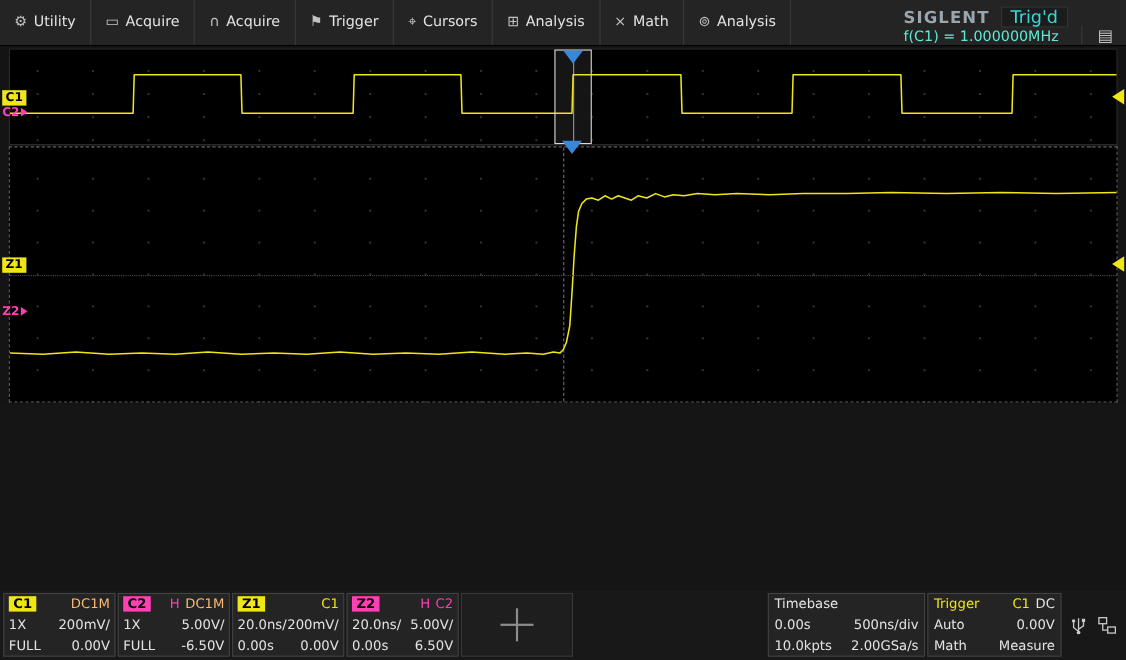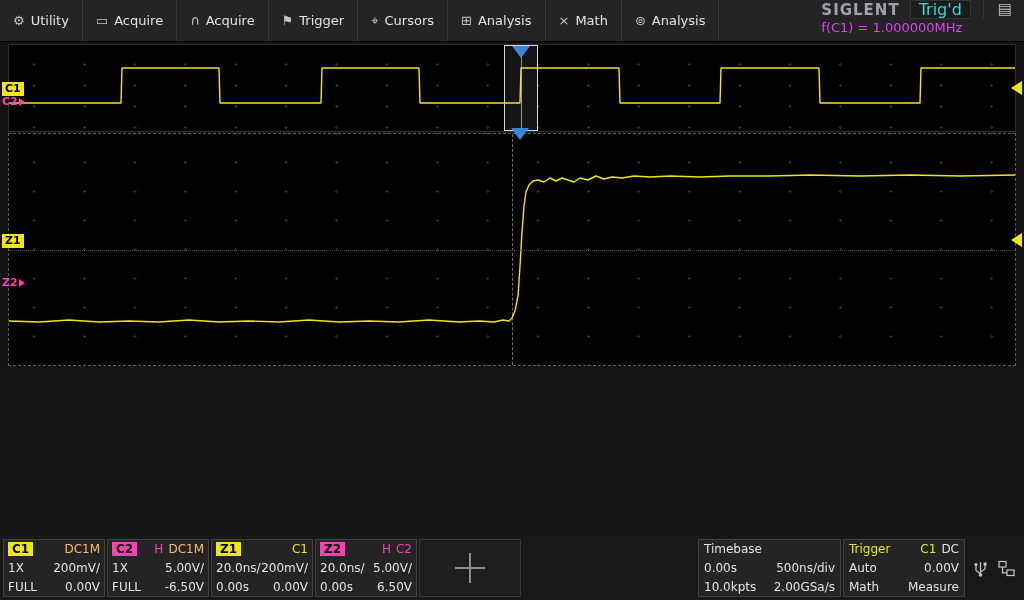--- a/index.html
+++ b/index.html
@@ -8,26 +8,26 @@
     width:1024px; height:600px; position:relative; overflow:hidden;
     background:#141414; font-family:"DejaVu Sans", sans-serif; color:#ddd;
     -webkit-user-select:none; user-select:none;
   }
   
   .menubar { position:absolute; left:0; top:0; width:1024px; height:42px;
     background:#242424; display:flex; align-items:stretch; border-bottom:1px solid #000; }
   .menu-item { display:flex; align-items:center; gap:6px; padding:0 13px;
     border-right:1px solid #3a3a3a; font-size:13px; color:#e3e3e3; cursor:default; }
   .micon { font-size:13px; color:#c3c3c3; }
-  .menu-right { margin-left:auto; display:flex; align-items:flex-start; }
+  .menu-right { margin-left:auto; display:flex; align-items:flex-end; }
   .status-col { display:flex; flex-direction:column; justify-content:center; padding:0 12px; gap:1px; }
   .status-row1 { display:flex; align-items:center; gap:10px; }
   .brand { color:#9aa5ae; font-weight:bold; font-size:15px; letter-spacing:1px; }
   .trigd { color:#35d8d8; font-size:16px; background:#1c1c1c; border:1px solid #343434; padding:0 8px; line-height:17px; }
-  .freq { color:#d946ef; font-size:13px; }
+  .freq { color:#5eead4; font-size:13px; }
   .sys { display:flex; align-items:center; gap:7px; padding:0 12px 0 14px;
     border-left:1px solid #3a3a3a; font-size:13px; color:#e8e8e8; }
   .sys .micon { font-size:15px; }
 
   
   .overview { position:absolute; left:8px; top:44px; width:1008px; height:88px;
     background:#000; border:1px solid #2e2e2e;
     background-image:radial-gradient(circle,#343434 1px,transparent 1.4px);
     background-size:50.4px 21px; background-position:0 9px; }
   .zoomwin { position:absolute; left:8px; top:133px; width:1008px; height:233px;

